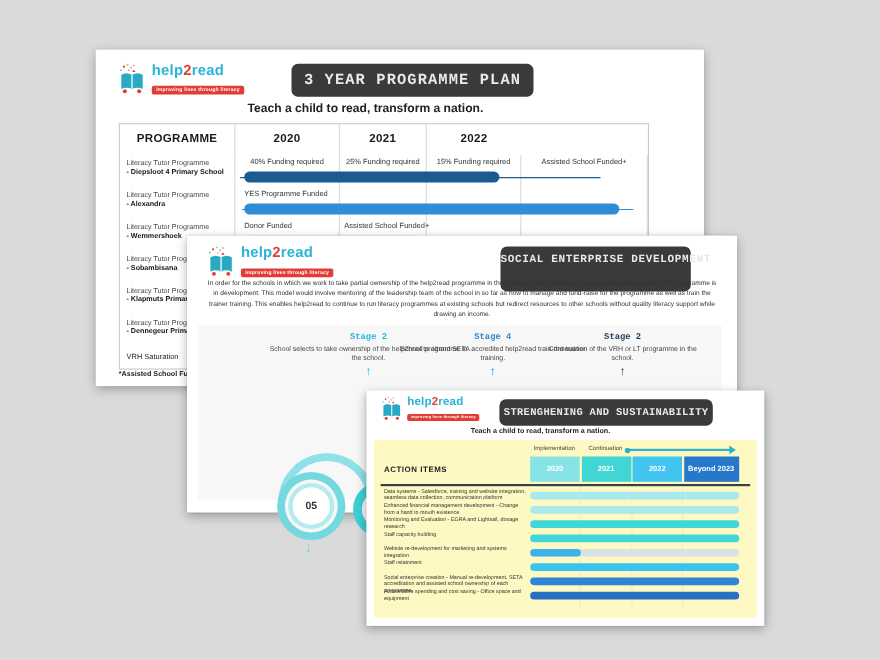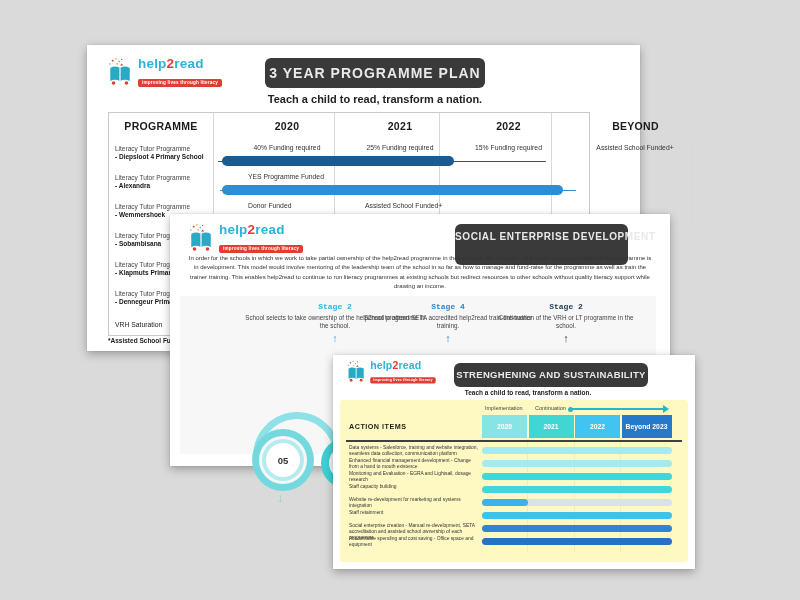--- a/index.html
+++ b/index.html
@@ -14,26 +14,26 @@
   
   .logo{position:absolute;display:flex;align-items:flex-start;gap:5px;transform-origin:top left;}
   .logo .lt{line-height:1;}
   .logo .wordmark{font-size:13.5px;font-weight:700;letter-spacing:.2px;}
   .lt-cyan{color:#29b4d8;} .lt-red{color:#e23d35;}
   .tagline{display:inline-block;background:#e23d35;color:#fff;font-size:4.6px;font-weight:700;
            padding:1.5px 4px;border-radius:2px;margin-top:2px;letter-spacing:.2px;}
 
   
   .title-box{position:absolute;background:#3a3a3a;border-radius:6px;color:#e9e9e9;font-weight:700;
-             text-align:center;white-space:nowrap;}
-  .subtitle{position:absolute;font-weight:700;color:#222;text-align:center;}
+             text-align:center;white-space:nowrap;font-family:Liberation Mono, monospace;}
+  .subtitle{position:absolute;font-weight:700;color:#222;}
 
   
   .s1-table{position:absolute;left:21px;top:67px;width:480px;border:1px solid #c9c9c9;}
-  .t-head,.t-row{display:grid;grid-template-columns:105px 95px 79px 86px 115px;position:relative;gap:26px;}
+  .t-head,.t-row{display:grid;grid-template-columns:105px 95px 79px 86px 115px;position:relative;}
   .hc{font-size:10.5px;font-weight:700;text-align:center;padding:7px 0 9px;border-right:1px solid #d8d8d8;color:#1a1a1a;letter-spacing:.3px;}
   .t-head > .hc:last-child, .t-row > .tc:last-child{border-right:none;}
   .t-row{height:29px;}
   .tc{border-right:1px solid #d8d8d8;font-size:6.8px;text-align:center;padding-top:3px;color:#333;white-space:nowrap;overflow:visible;}
   .tc.prog{text-align:left;padding:4px 0 0 6px;white-space:normal;}
   .p1{font-size:6.5px;color:#444;line-height:1.25;}
   .p2{font-size:6.5px;color:#151515;font-weight:700;line-height:1.25;}
   .bars{position:absolute;left:105px;top:15px;height:11px;width:375px;}
   .thinline{position:absolute;top:4.5px;height:1.6px;border-radius:1px;}
   .thickbar{position:absolute;top:0;height:10px;border-radius:5px;}
@@ -104,21 +104,20 @@
 
     <div class="title-box" style="left:178px;top:13px;width:220px;height:30px;line-height:30px;font-size:14px;letter-spacing:1px;">3 YEAR PROGRAMME PLAN</div>
     <div class="subtitle" style="left:138px;top:48px;width:300px;font-size:11px;">Teach a child to read, transform a nation.</div>
 
     <div class="s1-table">
       <div class="t-head">
         <div class="hc">PROGRAMME</div>
         <div class="hc">2020</div>
         <div class="hc">2021</div>
         <div class="hc">2022</div>
-        <div class="hc">BEYOND</div>
       </div>
 
       <div class="t-row">
         <div class="tc prog">
           <div class="p1">Literacy Tutor Programme</div>
           <div class="p2">- Diepsloot 4 Primary School</div>
         </div>
         <div class="tc">40%  Funding required</div>
         <div class="tc">25%  Funding required</div>
         <div class="tc">15%  Funding required</div>

